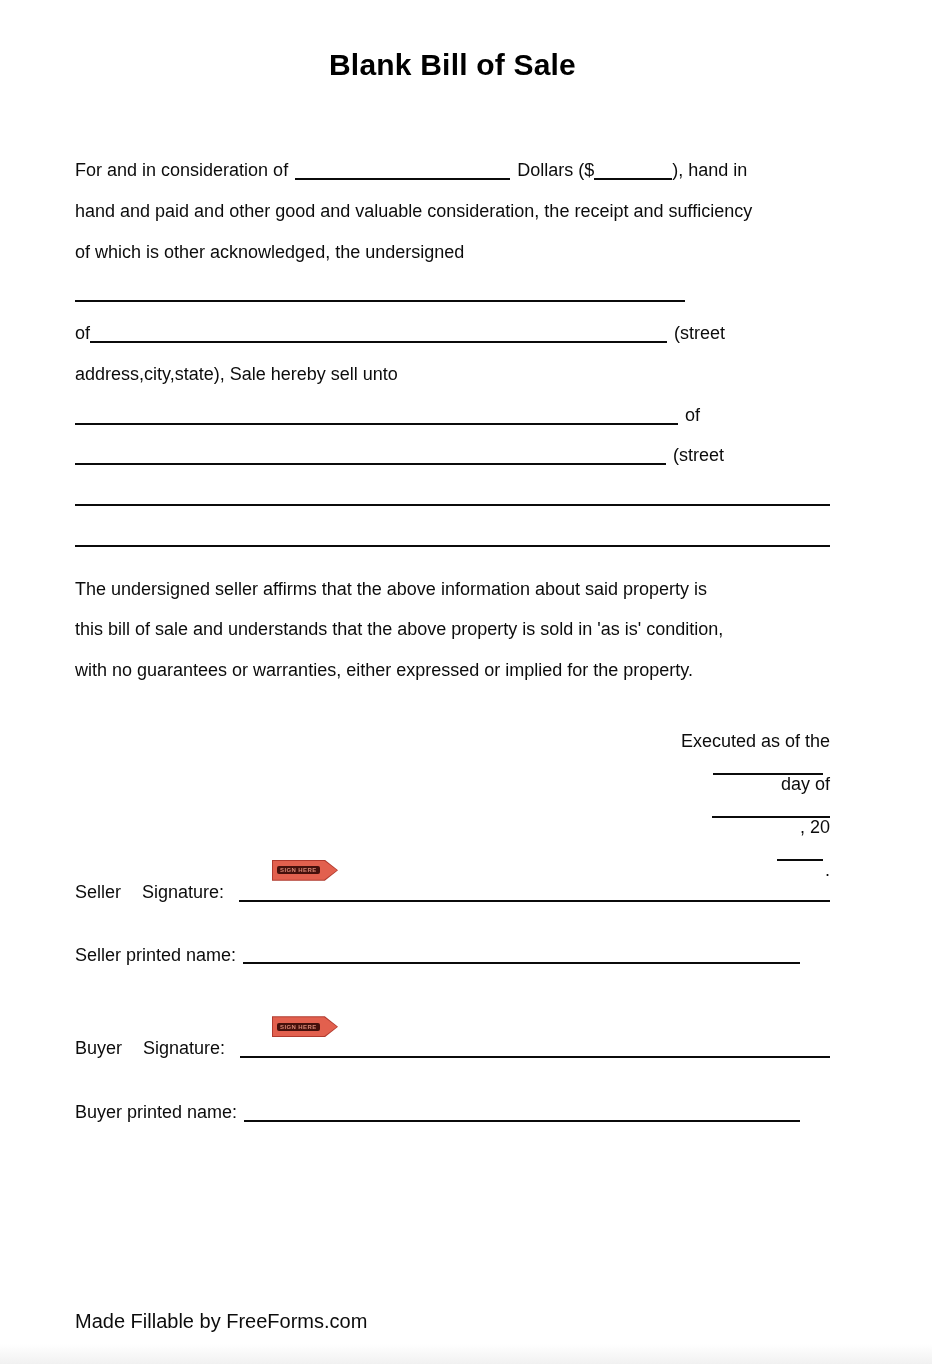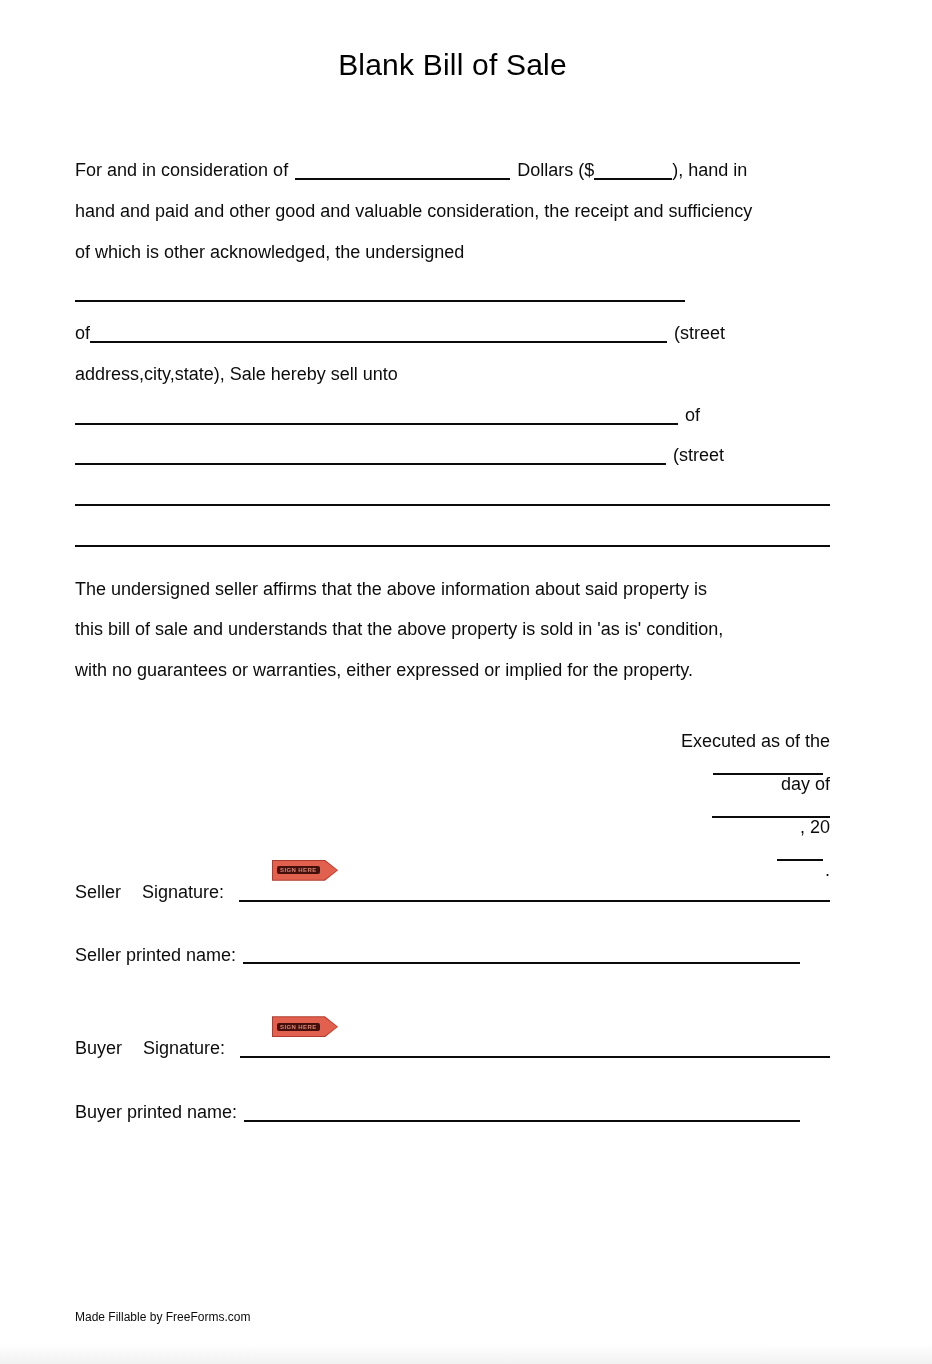--- a/index.html
+++ b/index.html
@@ -7,21 +7,21 @@
     position:relative;
     width:932px;height:1364px;
     background:#ffffff;
     font-family:"Liberation Sans", sans-serif;
     color:#0c0c0c;
     overflow:hidden;
   }
   .content{position:absolute;left:75px;width:755px;top:0;}
   .title{
     position:absolute;top:28px;left:0;width:755px;
-    text-align:center;font-size:30px;font-weight:normal;color:#000;
+    text-align:center;font-size:30px;font-weight:bold;color:#000;
     letter-spacing:.2px;
   }
   .body-group{position:absolute;top:139px;left:0;width:755px;font-size:18px;}
   .row{
     height:40.8px;display:flex;align-items:flex-end;
     white-space:nowrap;
   }
   .row .t{display:inline-block;line-height:1.05;}
   .blank{
     display:inline-block;height:22px;
@@ -46,21 +46,21 @@
     clip-path:polygon(0 0,80% 0,100% 50%,80% 100%,0 100%);
     display:flex;align-items:center;
   }
   .stamp .band{
     margin-left:4px;padding:1px 3px;border-radius:2px;
     font-size:6px;font-weight:bold;letter-spacing:.4px;line-height:1;
     white-space:nowrap;
   }
   .footer{
     position:absolute;left:75px;top:1310px;
-    font-size:12px;color:#0c0c0c;
+    font-size:20px;color:#0c0c0c;
   }
   .bottom-edge{
     position:absolute;left:0;right:0;bottom:0;height:20px;
     background:linear-gradient(#ffffff,#f1f1f1);
   }
 </style>
 </head>
 <body>
 
 <div class="doc">

